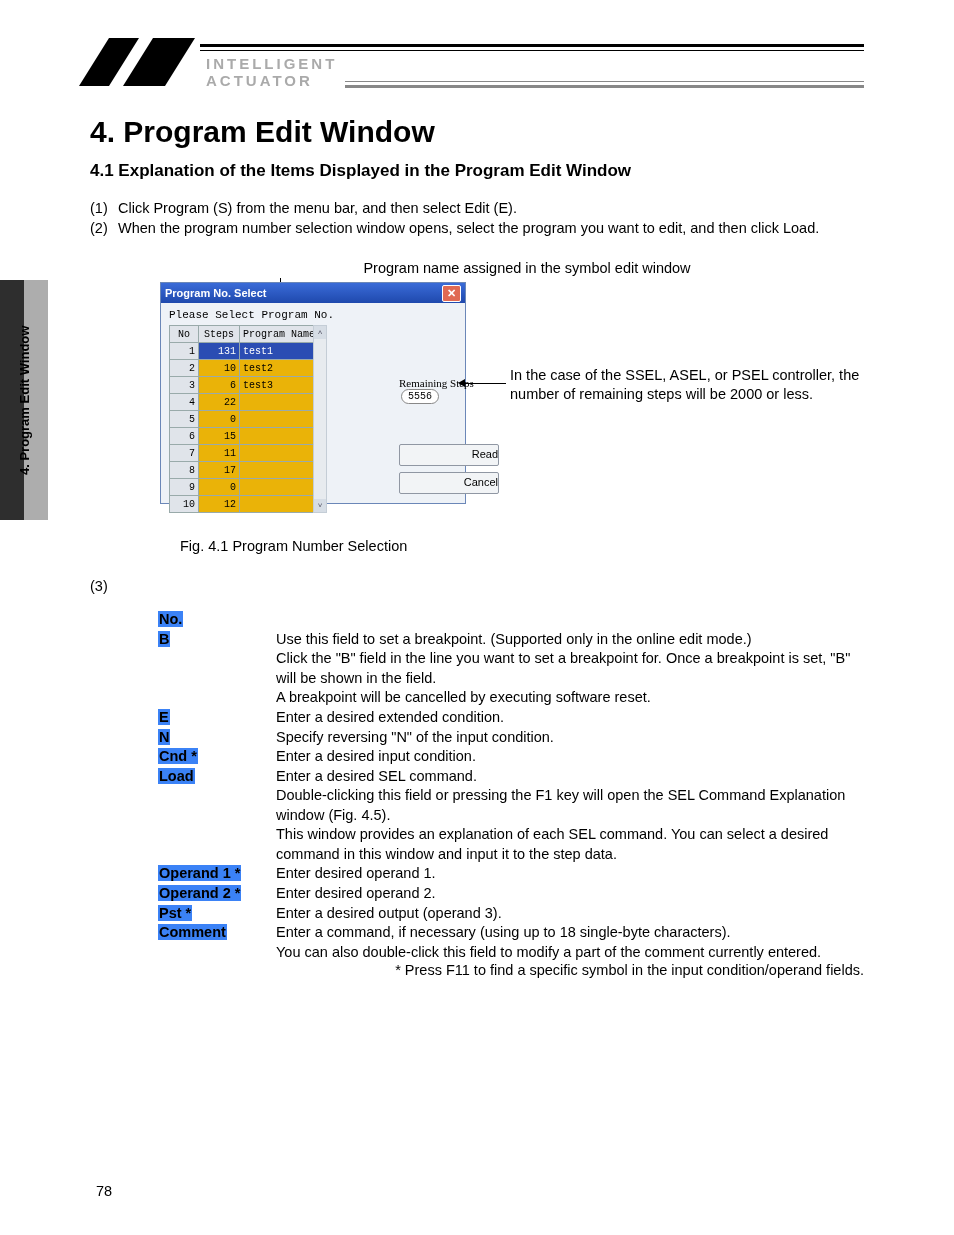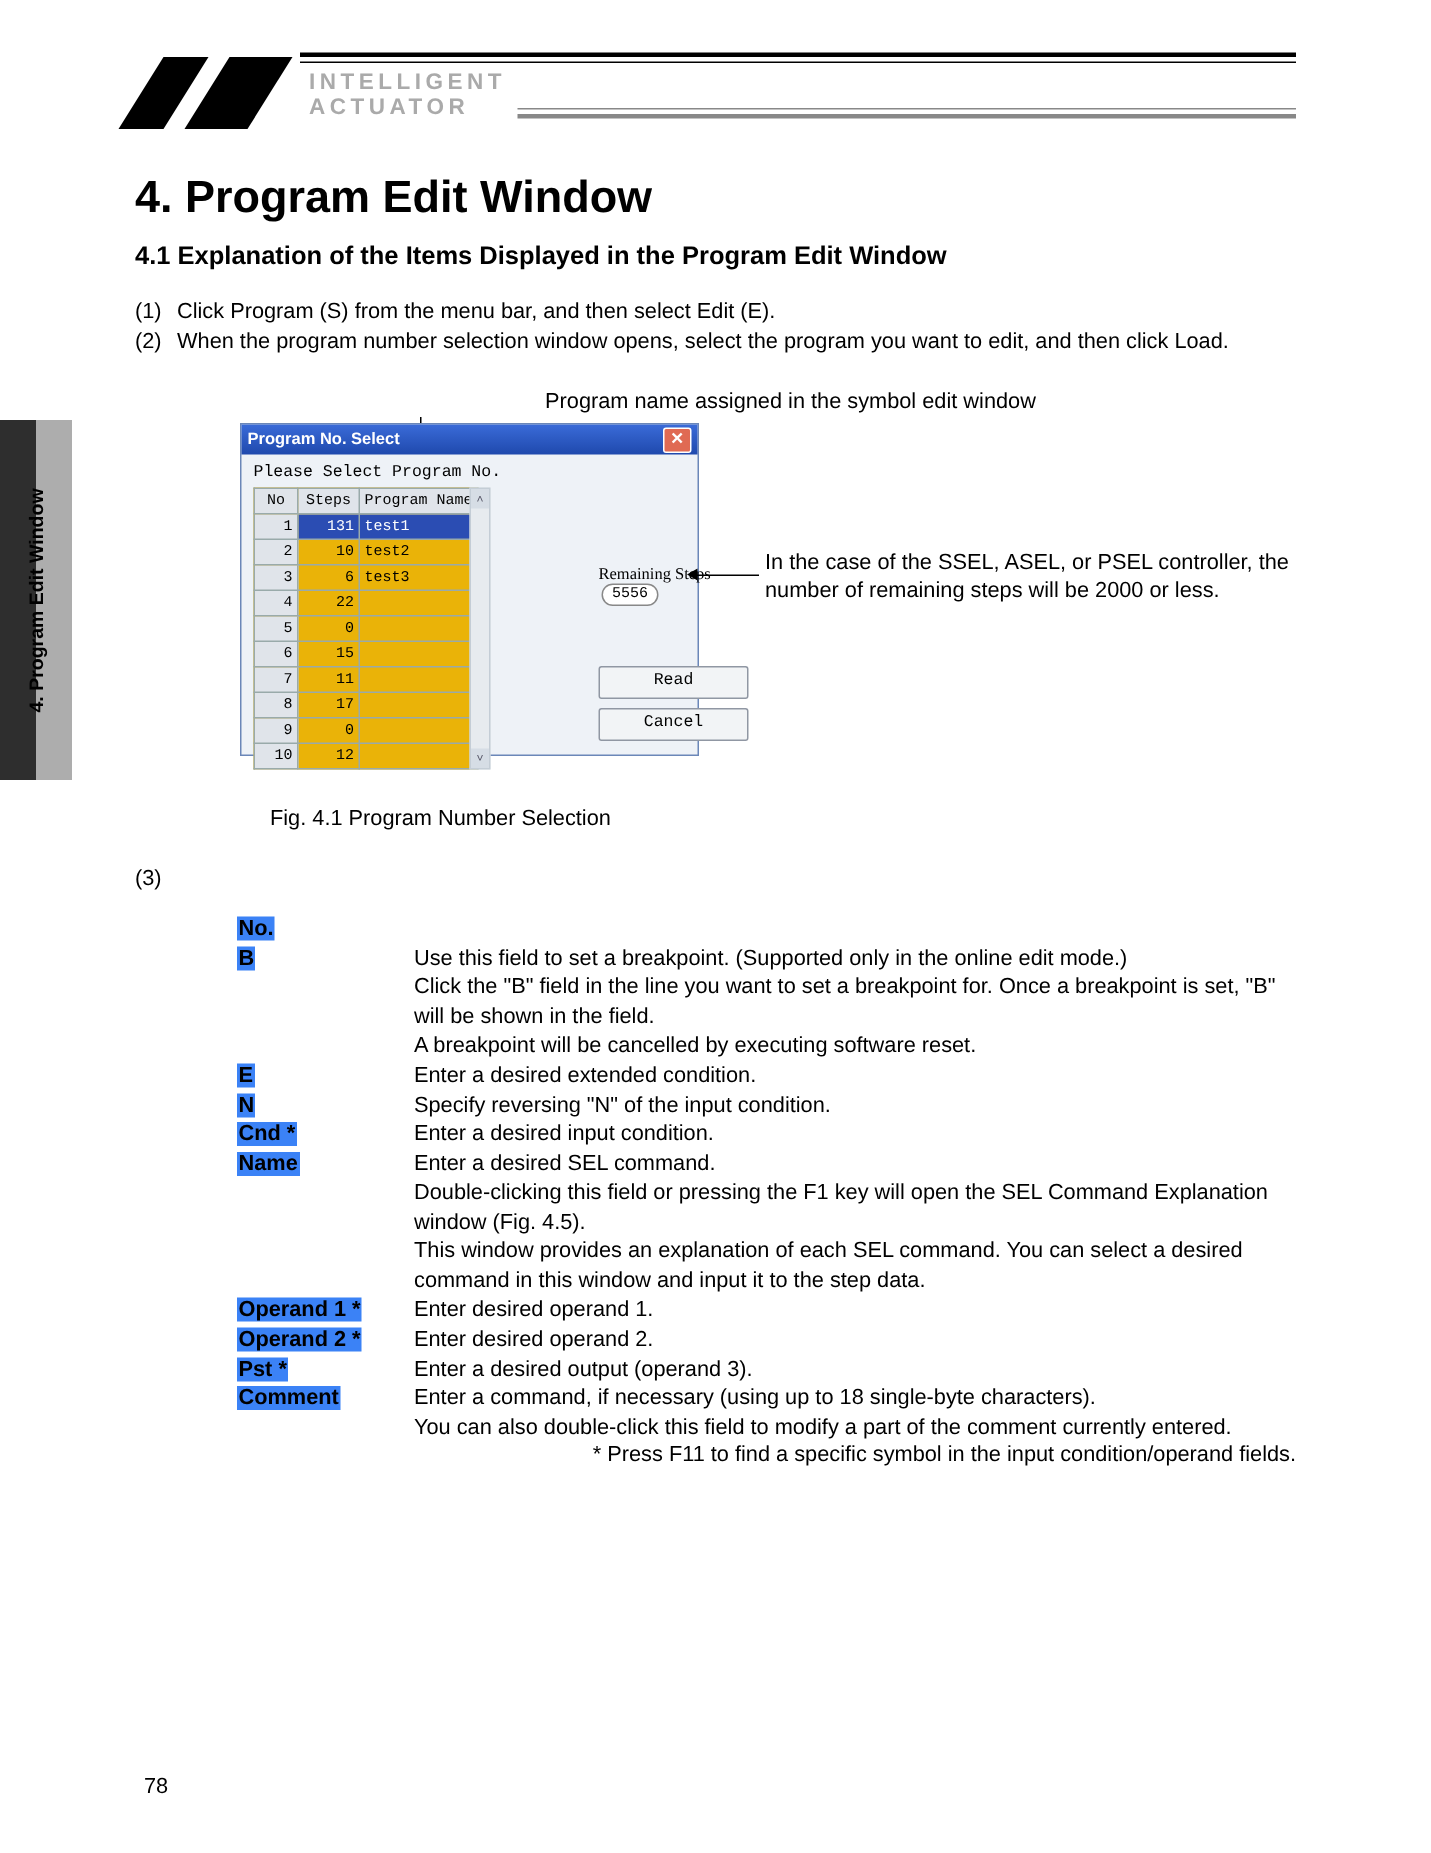--- a/index.html
+++ b/index.html
@@ -26,21 +26,21 @@
   .side-bar-dark { position:absolute; left:0; top:0; width:24px; height:240px; background:#2e2e2e; }
   .side-bar-light{ position:absolute; left:24px; top:0; width:24px; height:240px; background:#adadad; }
   .side-label {
     position:absolute;
     left:0; top:0; width:48px; height:240px;
     display:flex; align-items:center; justify-content:center;
     transform: rotate(180deg);
     writing-mode: vertical-rl;
     font-weight:bold; font-size:13px; color:#000;
   }
-  .logo-row { display:flex; align-items:flex-start; }
+  .logo-row { display:flex; align-items:flex-end; }
   .logo-mark { width:100px; height:54px; position:relative; margin-right:10px;}
   .logo-mark .slash { position:absolute; width:86px; height:48px; background:#000; transform:skewX(-32deg); left:4px; top:3px;}
   .logo-mark .white-gap{ position:absolute; width:14px; height:54px; background:#fff; left:34px; top:0; transform:skewX(-32deg);}
   .logo-text { color:#aaa; font-weight:bold; letter-spacing:3px; font-size:15px; line-height:1.15; font-family:Arial; }
   .top-rule-box { flex:1; margin-left:6px; }
   .rule-dbl { border-top:3px solid #000; border-bottom:1px solid #000; height:3px; margin-bottom:4px;}
   h1.sec-title { font-size:30px; font-weight:bold; margin:26px 0 12px 0;}
   h2.sub-title { font-size:17px; font-weight:bold; margin:0 0 18px 0;}
   .plist { margin:0 0 22px 0; padding:0; font-size:14.5px; line-height:1.35;}
   .plist .row { display:flex; }
@@ -84,22 +84,22 @@
   }
   .scroll .arrow { height:13px; background:#d6dde5; text-align:center; font-size:8px; line-height:13px; color:#556;}
   .win-right { position:absolute; left:238px; top:94px; font-size:11px; font-family:'MS Sans Serif',Tahoma;}
   .rem-box {
     display:inline-block; border:1px solid #888; padding:1px 6px; font-family:'Courier New',monospace; font-size:10px; background:#fff; margin-left:2px;
     border-radius:8px;
   }
   .btn {
     display:block; width:98px; height:20px; margin:6px 0;
     background:#f2f4f6; border:1px solid #9097a3; border-radius:2px;
-    font-size:11px; text-align:center; line-height:18px;
-    font-family:Liberation Mono, monospace;
+    font-size:11px; text-align:right; line-height:18px;
+    font-family:Liberation Sans, sans-serif;
   }
   .fig-caption { font-size:14.5px; margin:6px 0 24px 90px;}
   .p3 { font-size:14.5px; margin:10px 0 16px 0; display:flex;}
   .p3 .num{width:36px; flex:none;}
   .def-tbl { margin-left:68px; font-size:14.5px; line-height:1.35;}
   .def-row { display:flex; }
   .def-term { width:118px; flex:none;}
   .def-term .hl { background:#3b82f6; padding:0 1px;font-weight:bold;}
   .def-desc { flex:1;}
   .footnote { margin-left:164px; font-size:14.5px;text-align:right;}
@@ -273,21 +273,21 @@
       </div>
       <div class="def-row">
         <div class="def-term"><span class="hl">N</span></div>
         <div class="def-desc">Specify reversing "N" of the input condition.</div>
       </div>
       <div class="def-row">
         <div class="def-term"><span class="hl">Cnd *</span></div>
         <div class="def-desc">Enter a desired input condition.</div>
       </div>
       <div class="def-row">
-        <div class="def-term"><span class="hl">Name</span></div>
+        <div class="def-term"><span class="hl">Load</span></div>
         <div class="def-desc">Enter a desired SEL command.<br>Double-clicking this field or pressing the F1 key will open the SEL Command Explanation window (Fig. 4.5).<br>This window provides an explanation of each SEL command. You can select a desired command in this window and input it to the step data.</div>
       </div>
       <div class="def-row">
         <div class="def-term"><span class="hl">Operand 1 *</span></div>
         <div class="def-desc">Enter desired operand 1.</div>
       </div>
       <div class="def-row">
         <div class="def-term"><span class="hl">Operand 2 *</span></div>
         <div class="def-desc">Enter desired operand 2.</div>
       </div>

